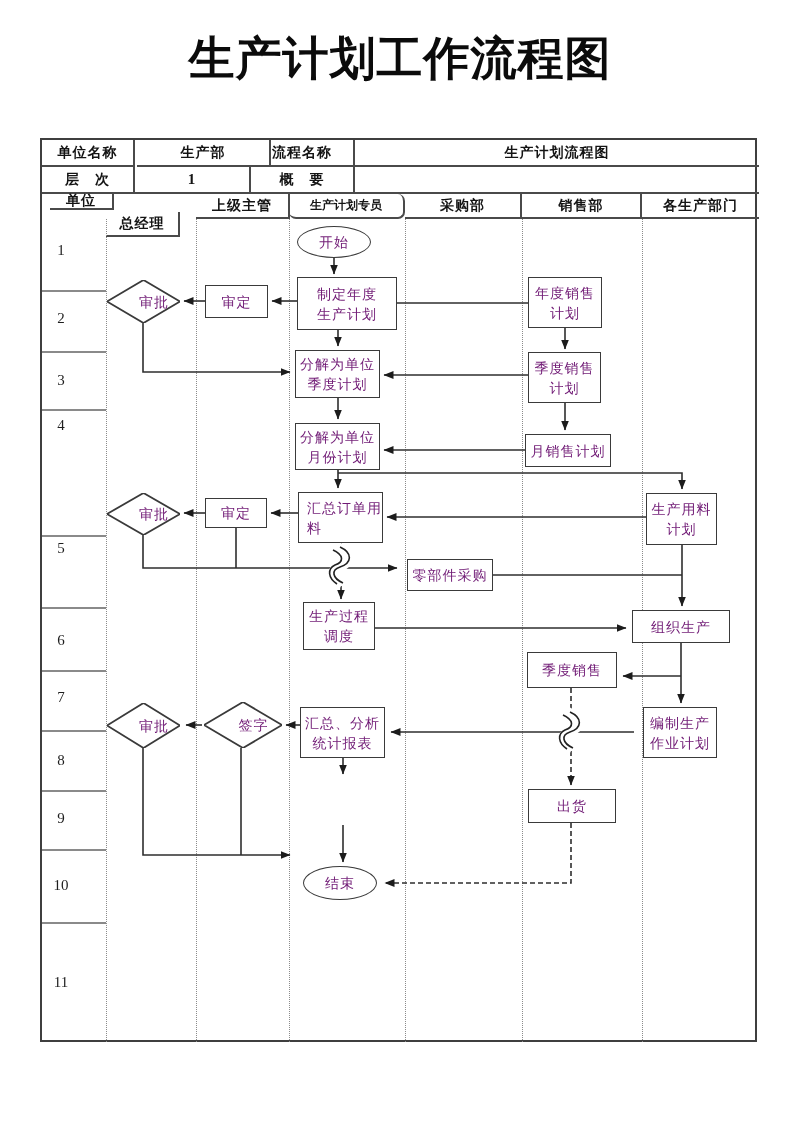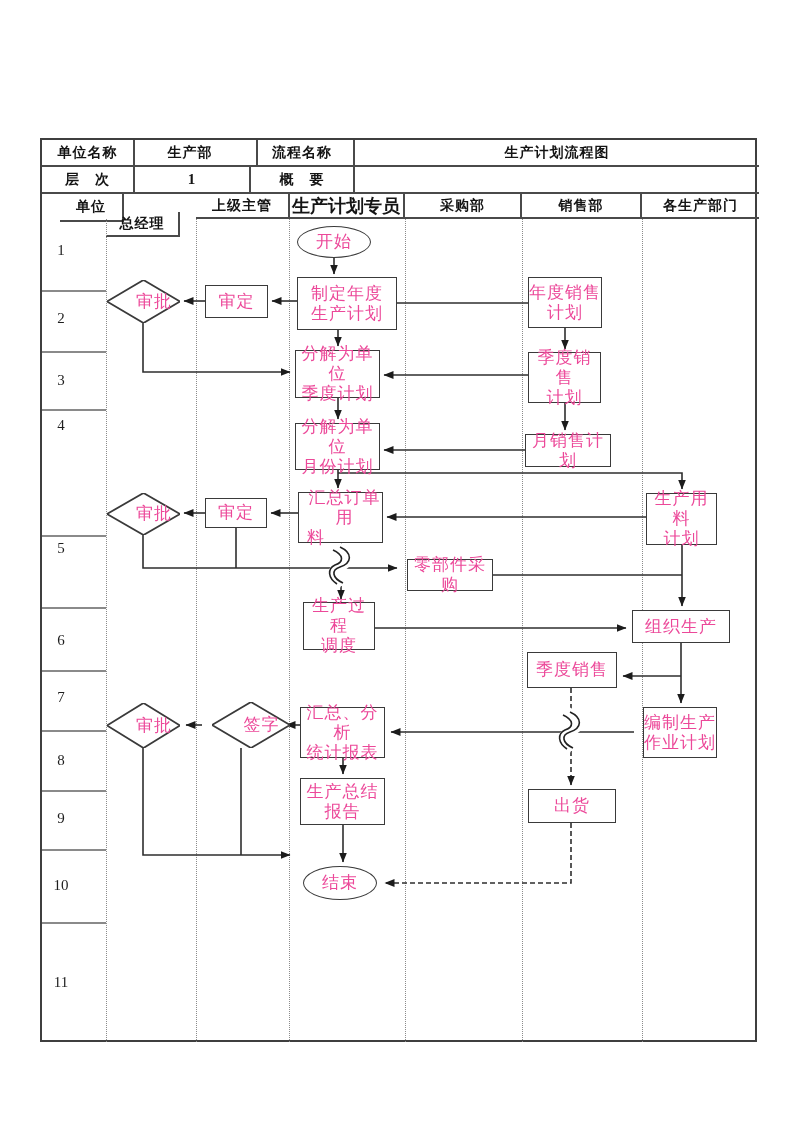--- a/index.html
+++ b/index.html
@@ -13,69 +13,70 @@
 
   
   .tbl{position:absolute;left:40px;top:138px;width:717px;height:904px;
     border:2px solid #3f3f3f;box-sizing:border-box;z-index:0;}
 
   .cell{position:absolute;box-sizing:border-box;display:flex;align-items:center;
     justify-content:center;font-size:14px;font-weight:bold;color:#141414;
     border-right:2px solid #4a4a4a;border-bottom:2px solid #4a4a4a;letter-spacing:1px;}
   .cell.norb{border-right:none;}
   .cell.serif{font-family:"Liberation Serif","DejaVu Serif",serif;font-size:15px;}
-  .cell.small{font-size:18px;letter-spacing:0;}
+  .cell.small{font-size:12px;letter-spacing:0;border-radius:7px;}
 
   
   .vdiv{position:absolute;width:0;top:79px;height:823px;border-left:1px dotted #8b8b8b;}
 
   
   .hsep{position:absolute;left:0;width:64px;height:0;border-top:2px solid #8a8a8a;}
 
   .rownum{position:absolute;left:2px;width:34px;text-align:center;
     font-family:"Liberation Serif","DejaVu Serif",serif;font-size:15px;color:#1e1e1e;}
 
   
   .node{position:absolute;box-sizing:border-box;background:#fff;z-index:2;
     display:flex;flex-direction:column;align-items:center;justify-content:center;
-    font-size:17px;color:#ec4899;letter-spacing:1px;line-height:20px;text-align:center;}
+    font-size:14px;color:#701a75;letter-spacing:1px;line-height:20px;text-align:center;}
   .box{border:1.6px solid #3a3a3a;}
   .ellipse{border:1.6px solid #3a3a3a;border-radius:50%;}
   .diamond{background:transparent;border:none;}
   .diamond svg{position:absolute;inset:0;width:100%;height:100%;}
   .diamond .nl{position:relative;z-index:1;margin-left:21px;}
 
   svg.wires{position:absolute;left:0;top:0;z-index:1;}
   svg.wires line, svg.wires polyline{stroke:#2e2e2e;stroke-width:1.6;fill:none;}
   svg.wires .dash{stroke-dasharray:5 3;}
   .jump{stroke:#222;stroke-width:1.6;fill:none;}
   .jumpcase{stroke:#ffffff;stroke-width:10;fill:none;}
 
   #doc-footer{position:absolute;left:0;top:1048px;width:100%;text-align:center;
     font-size:14px;color:#9b9b9b;letter-spacing:2px;}
 </style>
 </head>
 <body>
 
 <div class="page">
 
+  <div id="doc-title">生产计划工作流程图</div>
 
   <div class="tbl">
 
     <div class="cell" style="left:0;top:0;width:93px;height:27px">单位名称</div>
-    <div class="cell" style="left:82px;top:0;width:134px;height:27px">生产部</div>
+    <div class="cell" style="left:95px;top:0;width:134px;height:27px">生产部</div>
     <div class="cell" style="left:209px;top:0;width:104px;height:27px">流程名称</div>
     <div class="cell norb" style="left:313px;top:0;width:404px;height:27px">生产计划流程图</div>
 
     <div class="cell" style="left:0;top:27px;width:93px;height:27px">层　次</div>
     <div class="cell serif" style="left:93px;top:27px;width:116px;height:27px">1</div>
     <div class="cell" style="left:209px;top:27px;width:104px;height:27px">概　要</div>
     <div class="cell norb" style="left:313px;top:27px;width:404px;height:27px"></div>
 
-    <div class="cell" style="left:18px;top:54px;width:64px;height:28px">单位</div>
+    <div class="cell" style="left:8px;top:54px;width:64px;height:16px">单位</div>
     <div class="cell" style="left:64px;top:72px;width:74px;height:25px">总经理</div>
     <div class="cell" style="left:154px;top:54px;width:94px;height:25px">上级主管</div>
     <div class="cell small" style="left:247px;top:54px;width:116px;height:25px">生产计划专员</div>
     <div class="cell" style="left:363px;top:54px;width:117px;height:25px">采购部</div>
     <div class="cell" style="left:480px;top:54px;width:120px;height:25px">销售部</div>
     <div class="cell norb" style="left:600px;top:54px;width:117px;height:25px">各生产部门</div>
 
     <div class="vdiv" style="left:64px"></div>
     <div class="vdiv" style="left:154px"></div>
     <div class="vdiv" style="left:247px"></div>
@@ -256,38 +257,34 @@
   <div class="node box" style="left:643px;top:707px;width:74px;height:51px">
     <div class="nl">编制生产</div>
     <div class="nl">作业计划</div>
   </div>
 
   <div class="node box" style="left:300px;top:707px;width:85px;height:51px">
     <div class="nl">汇总、分析</div>
     <div class="nl">统计报表</div>
   </div>
 
-  <div class="node diamond" style="left:212px;top:702px;width:78px;height:46px">
+  <div class="node diamond" style="left:204px;top:702px;width:78px;height:46px">
     <svg viewBox="0 0 100 60" preserveAspectRatio="none">
       <polygon points="50,0 100,30 50,60 0,30" fill="#fff" stroke="#3a3a3a" stroke-width="1.8" vector-effect="non-scaling-stroke"></polygon>
     </svg>
     <div class="nl">签字</div>
   </div>
 
   <div class="node diamond" style="left:107px;top:703px;width:73px;height:45px">
     <svg viewBox="0 0 100 60" preserveAspectRatio="none">
       <polygon points="50,0 100,30 50,60 0,30" fill="#fff" stroke="#3a3a3a" stroke-width="1.8" vector-effect="non-scaling-stroke"></polygon>
     </svg>
     <div class="nl">审批</div>
   </div>
 
-  <div class="node box" style="left:300px;top:778px;width:85px;height:47px">
-    <div class="nl">生产总结</div>
-    <div class="nl">报告</div>
-  </div>
 
   <div class="node box" style="left:528px;top:789px;width:88px;height:34px">
     <div class="nl">出货</div>
   </div>
 
   <div class="node ellipse" style="left:303px;top:866px;width:74px;height:34px">
     <div class="nl">结束</div>
   </div>
 
 </div>

